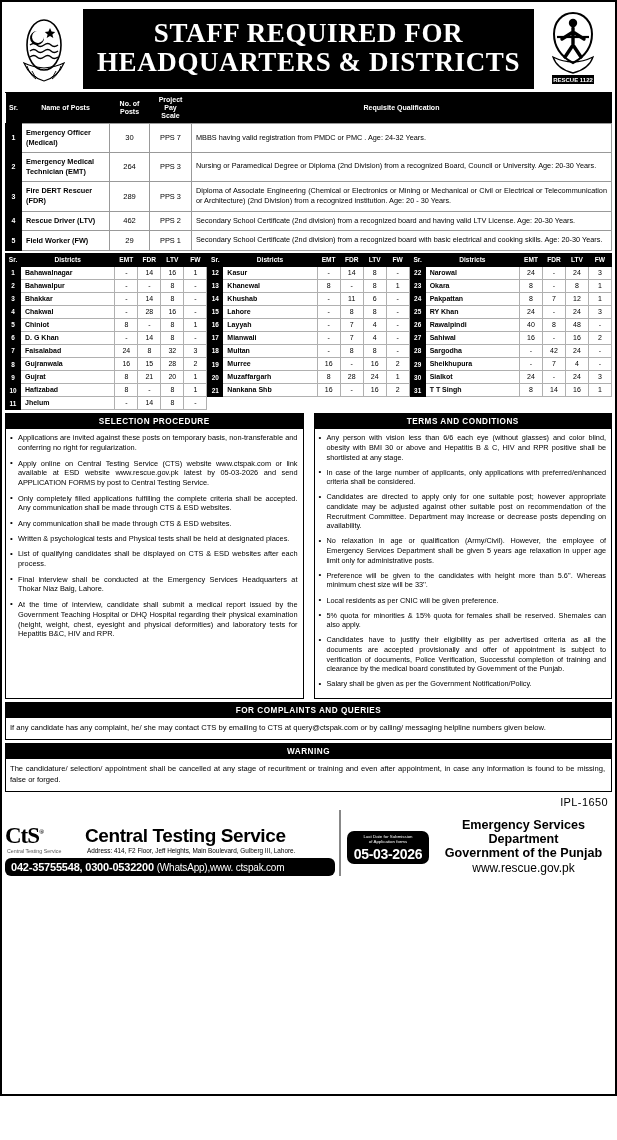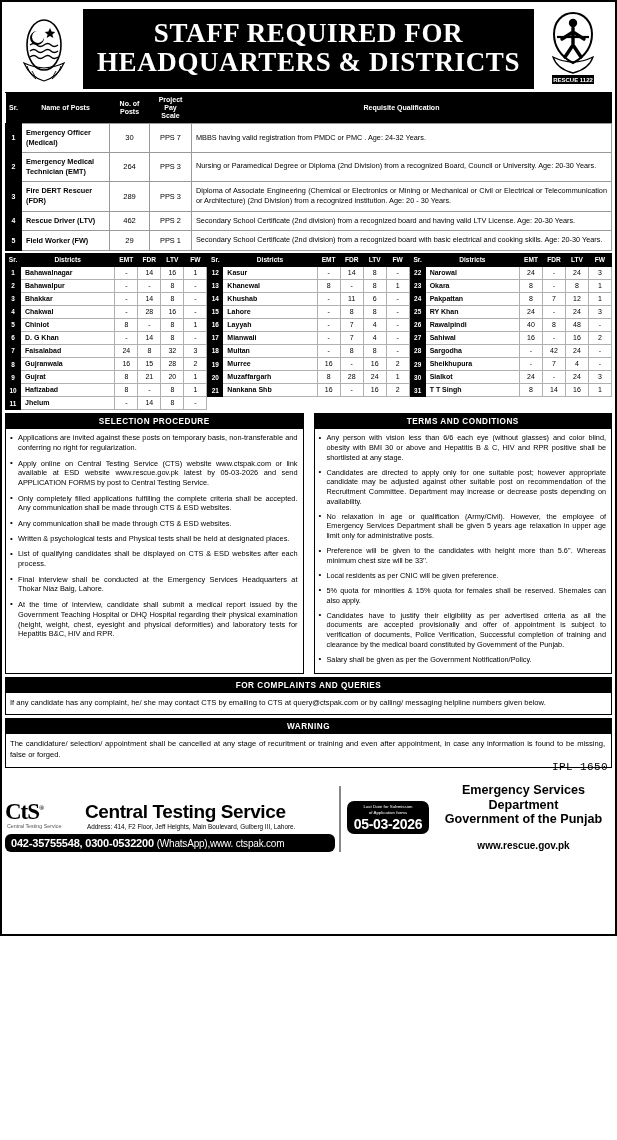--- a/index.html
+++ b/index.html
@@ -7,21 +7,21 @@
   body {
     width: 617px;
     height: 1140px;
     background: #ffffff;
     font-family: "Liberation Sans", sans-serif;
     color: #000;
     overflow: hidden;
   }
   .page {
     width: 617px;
-    height: 936px;
+    height: 1096px;
     border: 2px solid #000;
     padding: 3px;
     background: #fff;
     position: relative;
   }
 
   
   .header {
     display: flex;
     align-items: center;
@@ -200,34 +200,34 @@
     font-weight: bold;
     padding: 3px 6px;
     letter-spacing: -0.2px;
     border-radius: 6px;
   }
   .cts-contact .light { font-weight: normal; font-size: 10px; }
   .footer-divider { width: 2px; background: #888; height: 66px; margin: 4px 6px 0 4px; }
   .footer-right { flex: 1; position: relative; }
   .ipl {
     position: absolute; right: 4px; top: 0;
-    font-family: Liberation Mono, monospace;
+    font-family: Liberation Sans, sans-serif;
     font-size: 11px; letter-spacing: 0.4px;
   }
   .date-esd { display: flex; align-items: center; margin-top: 22px; gap: 6px; }
   .date-box {
     background: #000; color: #fff; border-radius: 7px;
     padding: 3px 4px 2px 4px; text-align: center; width: 82px;
   }
   .date-box .cap { font-size: 4.4px; line-height: 1.25; display: block; }
   .date-box .dt { font-size: 14px; font-weight: bold; letter-spacing: -0.3px; display: block; margin-top: 1px; }
   .esd-text { text-align: center; flex: 1; }
   .esd-text .l1 { font-size: 12.6px; font-weight: bold; line-height: 1.12; }
   .esd-text .l2 { font-size: 12.6px; font-weight: bold; line-height: 1.12; }
-  .esd-text .l3 { font-size: 10px; line-height: 1.3; margin-top: 13px; font-weight: bold; }
+  .esd-text .l3 { font-size: 12px; line-height: 1.3; margin-top: 1px; }
 </style>
 </head>
 <body>
 
 <div class="page">
 
   <div class="header">
     <div class="logo-left">
       <svg width="60" height="76" viewBox="0 0 60 76">
         <ellipse cx="30" cy="34" rx="17" ry="25" fill="none" stroke="#000" stroke-width="1.6"></ellipse>
@@ -650,20 +650,21 @@
           <li>At the time of interview, candidate shall submit a medical report issued by the Government Teaching Hospital or DHQ Hospital regarding their physical examination (height, weight, chest, eyesight and physical deformities) and laboratory tests for Hepatitis B&amp;C, HIV and RPR.</li>
         </ul>
       </div>
     </div>
 
     <div class="col col-right">
       <div class="sec-head">TERMS AND CONDITIONS</div>
       <div class="sec-body">
         <ul class="bullets">
           <li>Any person with vision less than 6/6 each eye (without glasses) and color blind, obesity with BMI 30 or above and Hepatitis B &amp; C, HIV and RPR positive shall be shortlisted at any stage.</li>
+          <li>In case of the large number of applicants, only applications with preferred/enhanced criteria shall be considered.</li>
           <li>Candidates are directed to apply only for one suitable post; however appropriate candidate may be adjusted against other suitable post on recommendation of the Recruitment Committee. Department may increase or decrease posts depending on availability.</li>
           <li>No relaxation in age or qualification (Army/Civil). However, the employee of Emergency Services Department shall be given 5 years age relaxation in upper age limit only for administrative posts.</li>
           <li>Preference will be given to the candidates with height more than 5.6''. Whereas minimum chest size will be 33''.</li>
           <li>Local residents as per CNIC will be given preference.</li>
           <li>5% quota for minorities &amp; 15% quota for females shall be reserved. Shemales can also apply.</li>
           <li>Candidates have to justify their eligibility as per advertised criteria as all the documents are accepted provisionally and offer of appointment is subject to verification of documents, Police Verification, Successful completion of training and clearance by the medical board constituted by Government of the Punjab.</li>
           <li>Salary shall be given as per the Government Notification/Policy.</li>
         </ul>
       </div>
     </div>

